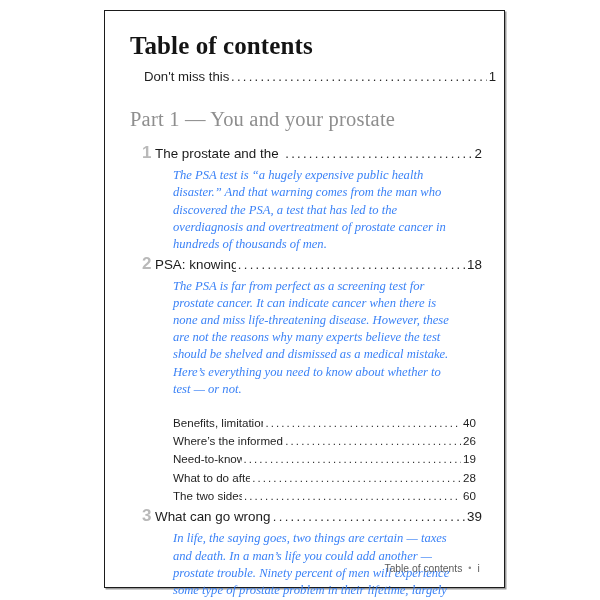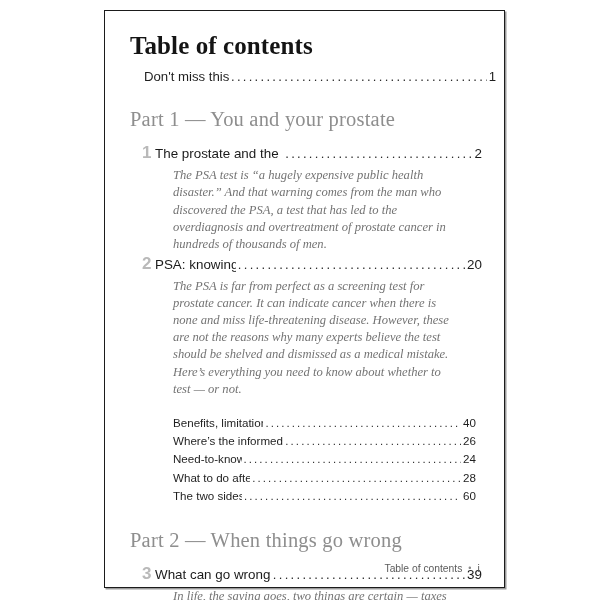--- a/index.html
+++ b/index.html
@@ -122,21 +122,21 @@
     letter-spacing: 2.3px;
     font-size: 13px;
   }
 
   
   .chapter-desc {
     font-family: "Liberation Serif", serif;
     font-style: italic;
     font-size: 12.6px;
     line-height: 1.36;
-    color: #737373;
+    color: #3b82f6;
     margin: 6px 0 0 43px;
     padding-right: 30px;
     text-align: left;
   }
 
   
   .sub-list {
     margin: 16px 0 0 43px;
     padding-right: 6px;
   }
@@ -195,55 +195,54 @@
               </span>
             </div>
             <p class="chapter-desc">The PSA test is “a hugely expensive public health disaster.” And that warning comes from the man who discovered the PSA, a test that has led to the overdiagnosis and overtreatment of prostate cancer in hundreds of thousands of men.</p>
           </div>
           <div class="chapter">
             <div class="chapter-row">
               <span class="chapter-num">2</span>
               <span class="chapter-main leader-row">
                 <span class="leader-text">PSA: knowing the real score</span>
                 <span class="leader-dots">................................................................................</span>
-                <span class="leader-page">20</span>
+                <span class="leader-page">18</span>
               </span>
             </div>
             <p class="chapter-desc">The PSA is far from perfect as a screening test for prostate cancer. It can indicate cancer when there is none and miss life-threatening disease. However, these are not the reasons why many experts believe the test should be shelved and dismissed as a medical mistake. Here’s everything you need to know about whether to test — or not.</p>
             <div class="sub-list">
               <div class="sub-row leader-row">
                 <span class="leader-text">Benefits, limitations, and uncertainties</span>
                 <span class="leader-dots">................................................................................</span>
                 <span class="leader-page">40</span>
               </div>
               <div class="sub-row leader-row">
                 <span class="leader-text">Where’s the informed consent that’s truly informed?</span>
                 <span class="leader-dots">................................................................................</span>
                 <span class="leader-page">26</span>
               </div>
               <div class="sub-row leader-row">
                 <span class="leader-text">Need-to-know information</span>
                 <span class="leader-dots">................................................................................</span>
-                <span class="leader-page">24</span>
+                <span class="leader-page">19</span>
               </div>
               <div class="sub-row leader-row">
                 <span class="leader-text">What to do after your PSA test</span>
                 <span class="leader-dots">................................................................................</span>
                 <span class="leader-page">28</span>
               </div>
               <div class="sub-row leader-row">
                 <span class="leader-text">The two sides to this story</span>
                 <span class="leader-dots">................................................................................</span>
                 <span class="leader-page">60</span>
               </div>
             </div>
           </div>
         </section>
         <section class="part">
-          <h2 class="part-heading">Part 2 — When things go wrong</h2>
           <div class="chapter">
             <div class="chapter-row">
               <span class="chapter-num">3</span>
               <span class="chapter-main leader-row">
                 <span class="leader-text">What can go wrong: common prostate problems</span>
                 <span class="leader-dots">................................................................................</span>
                 <span class="leader-page">39</span>
               </span>
             </div>
             <p class="chapter-desc">In life, the saying goes, two things are certain — taxes and death. In a man’s life you could add another — prostate trouble. Ninety percent of men will experience some type of prostate problem in their lifetime, largely due to the unusual anatomy and habitat of the prostate gland. Here’s what can go wrong — and what you can do about it.</p>

